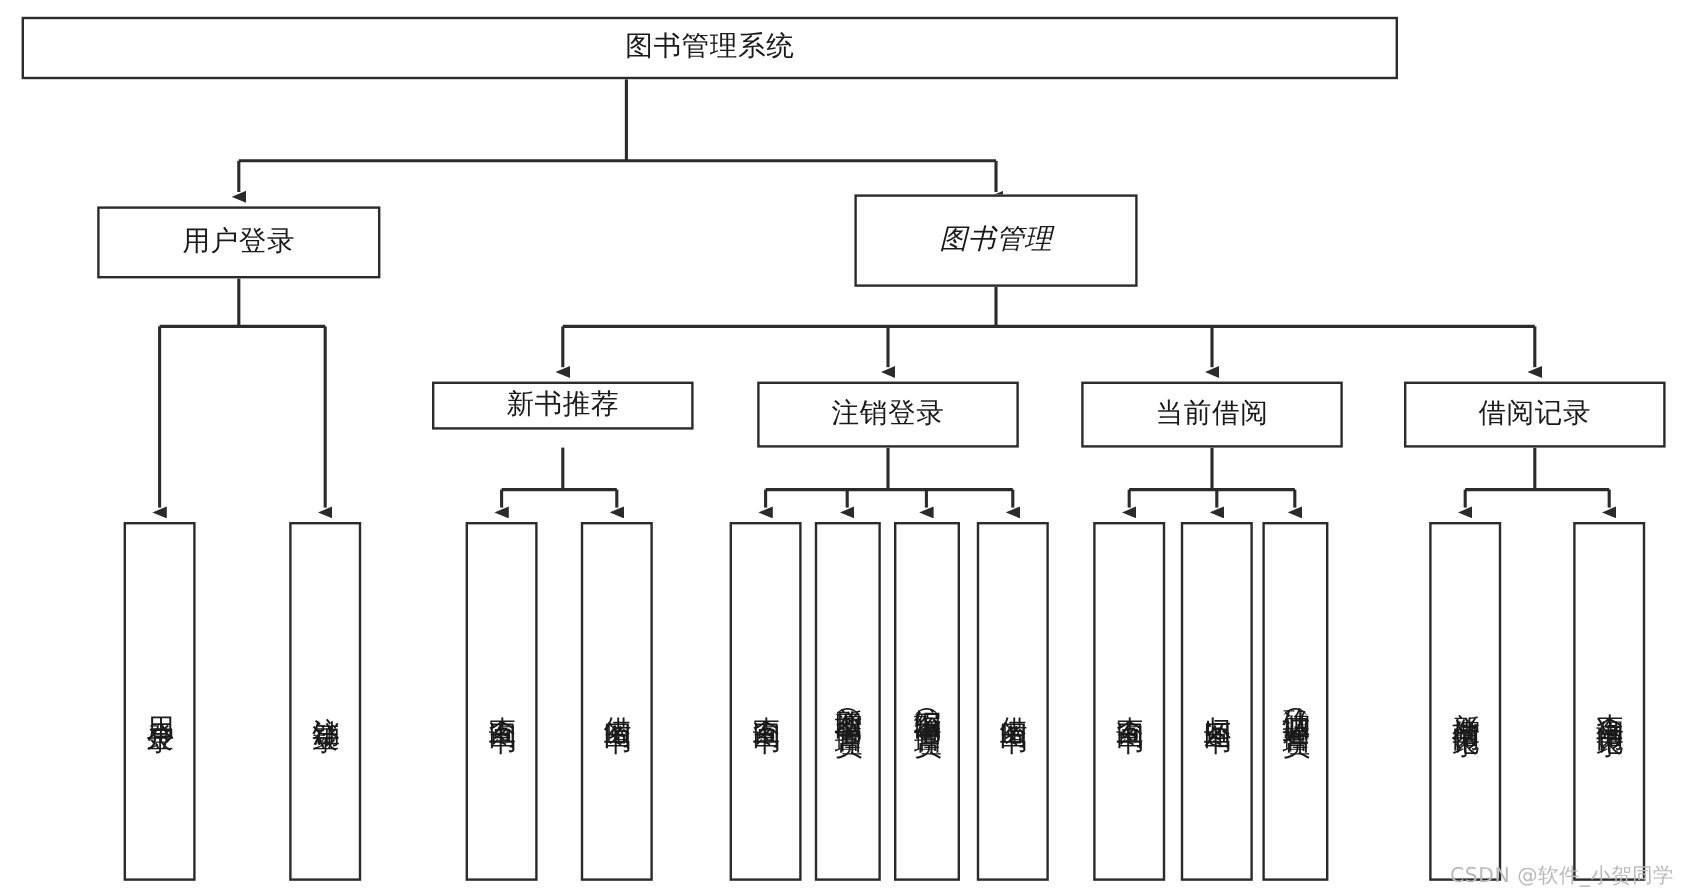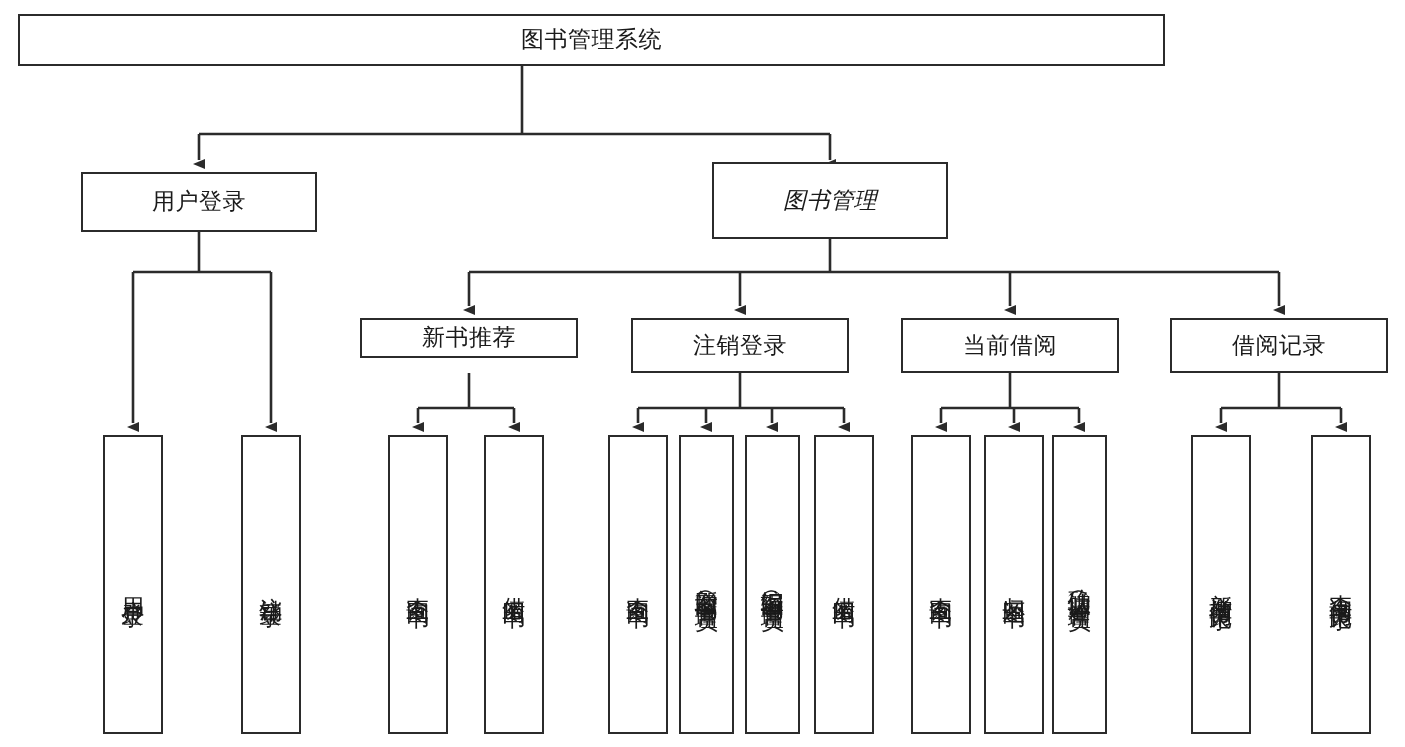--- a/index.html
+++ b/index.html
@@ -187,14 +187,15 @@
   <div class="node v" style="left:1052px; top:435px; width:55px; height:299px;">
     <span class="label">确认归还（管理员）</span>
   </div>
   <div class="node v" style="left:1191px; top:435px; width:60px; height:299px;">
     <span class="label">新增借阅记录</span>
   </div>
   <div class="node v" style="left:1311px; top:435px; width:60px; height:299px;">
     <span class="label">查询借阅记录</span>
   </div>
 
+  <div class="watermark">CSDN @软件_小贺同学</div>
 
 </div>
 
 </body></html>

